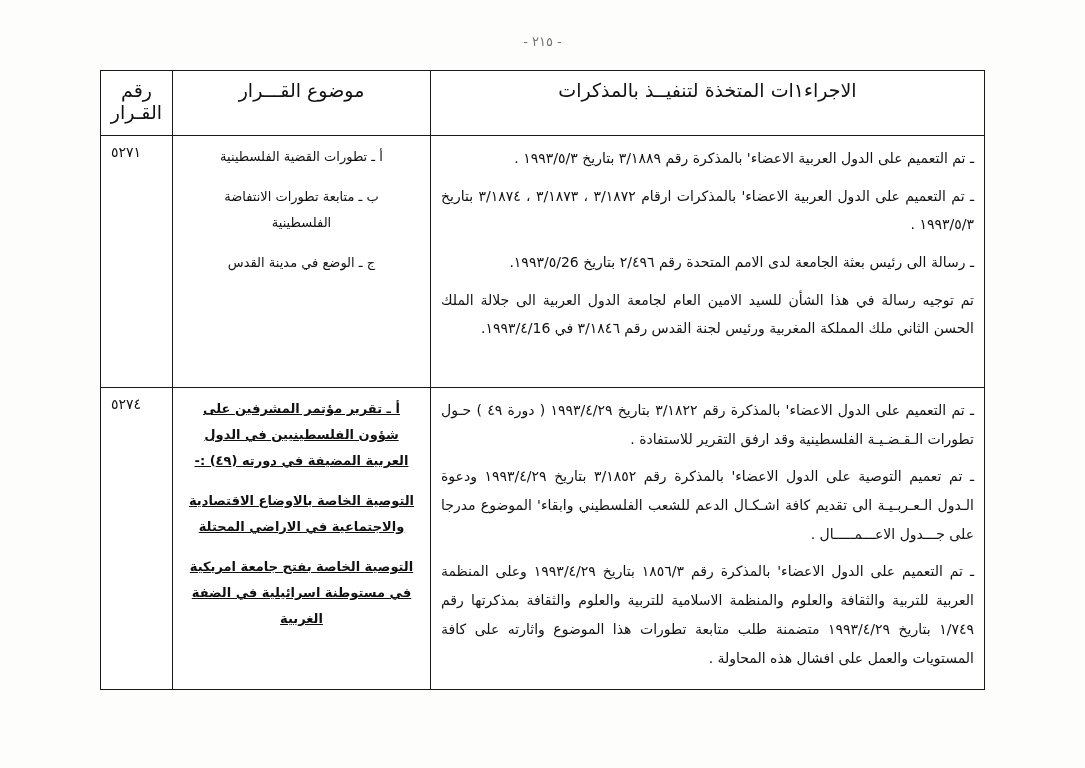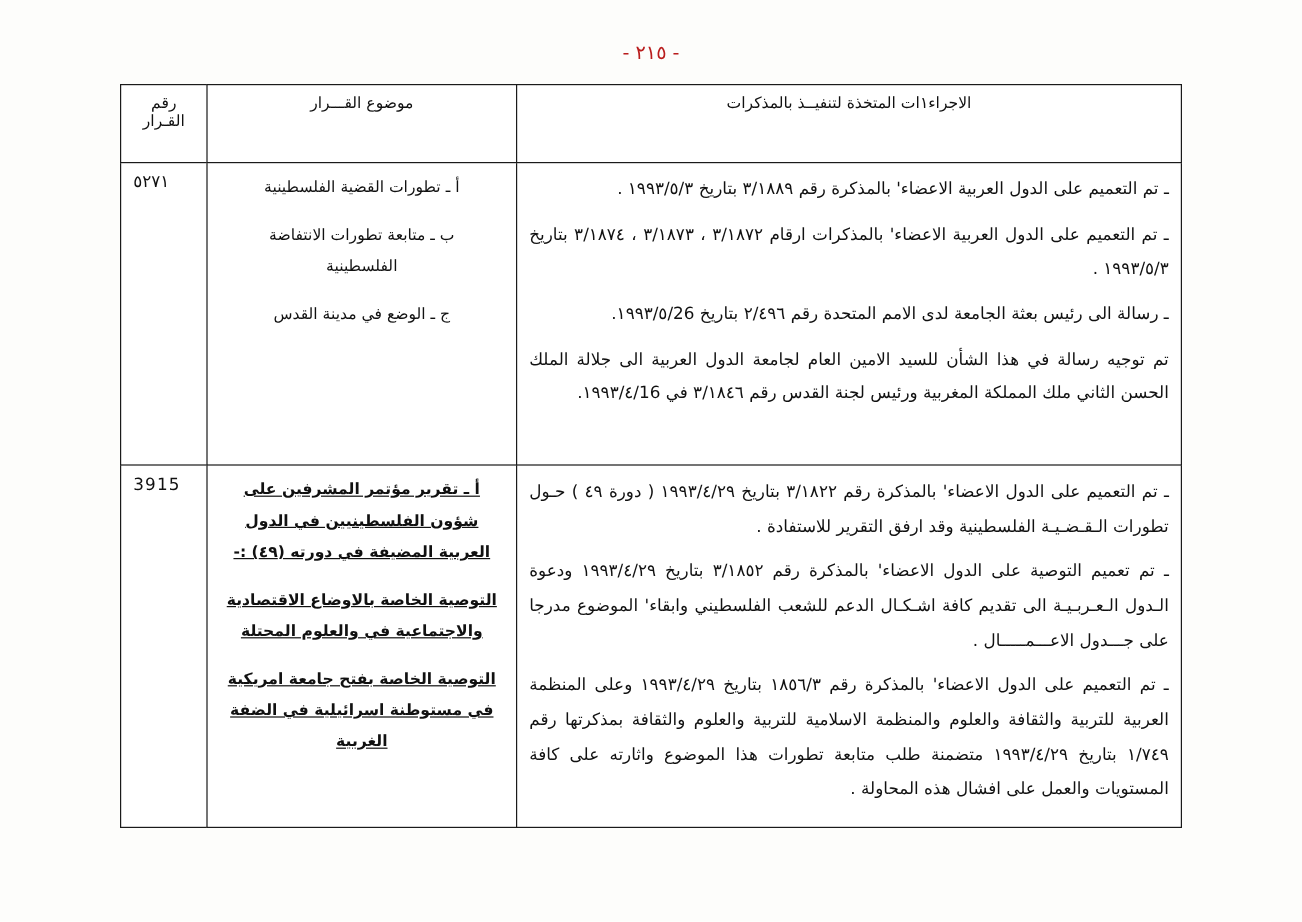--- a/index.html
+++ b/index.html
@@ -19,23 +19,23 @@
     position: absolute;
     inset: 0;
     background: #fdfdfb;
   }
   .page-number {
     position: absolute;
     top: 34px;
     left: 0;
     right: 0;
     text-align: center;
-    font-size: 16px;
+    font-size: 13px;
     letter-spacing: 2px;
-    color: #b91c1c;
+    color: #737373;
   }
   .table-wrap {
     position: absolute;
     top: 70px;
     left: 100px;
     width: 885px;
     height: 550px;
   }
   table.doc {
     width: 100%;
@@ -48,21 +48,21 @@
     border: 1.4px solid #1a1a1a;
   }
   table.doc th, table.doc td {
     vertical-align: top;
     padding: 8px 10px;
   }
   thead th {
     text-align: center;
     vertical-align: middle;
     font-weight: normal;
-    font-size: 13px;
+    font-size: 19px;
     letter-spacing: 1px;
     height: 48px;
     padding: 4px 8px;
   }
   .col-num { width: 72px; }
   .col-subject { width: 258px; }
   .col-actions { width: auto; }
 
   td.cell-num {
     text-align: left;
@@ -144,22 +144,22 @@
           <td class="cell-num">٥٢٧١</td>
         </tr>
         <tr class="row-2">
           <td class="cell-actions">
             <span class="action-item">ـ تم التعميم على الدول الاعضاء' بالمذكرة رقم ٣/١٨٢٢ بتاريخ ١٩٩٣/٤/٢٩ ( دورة ٤٩ ) حـول تطورات الـقـضـيـة الفلسطينية وقد ارفق التقرير للاستفادة .</span>
             <span class="action-item">ـ تم تعميم التوصية على الدول الاعضاء' بالمذكرة رقم ٣/١٨٥٢ بتاريخ ١٩٩٣/٤/٢٩ ودعوة الـدول الـعـربـيـة الى تقديم كافة اشـكـال الدعم للشعب الفلسطيني وابقاء' الموضوع مدرجا على جـــدول الاعـــمـــــال .</span>
             <span class="action-item">ـ تم التعميم على الدول الاعضاء' بالمذكرة رقم ١٨٥٦/٣ بتاريخ ١٩٩٣/٤/٢٩ وعلى المنظمة العربية للتربية والثقافة والعلوم والمنظمة الاسلامية للتربية والعلوم والثقافة بمذكرتها رقم ١/٧٤٩ بتاريخ ١٩٩٣/٤/٢٩ متضمنة طلب متابعة تطورات هذا الموضوع واثارته على كافة المستويات والعمل على افشال هذه المحاولة .</span>
           </td>
           <td class="cell-subject">
             <span class="subject-line subject-group bold">أ ـ تقرير مؤتمر المشرفين على شؤون الفلسطينيين في الدول العربية المضيفة في دورته (٤٩) :-</span>
-            <span class="subject-line subject-group bold">التوصية الخاصة  بالاوضاع الاقتصادية والاجتماعية في والعلوم المحتلة</span>
+            <span class="subject-line subject-group bold">التوصية الخاصة  بالاوضاع الاقتصادية والاجتماعية في الاراضي المحتلة</span>
             <span class="subject-line subject-group bold">التوصية الخاصة بفتح جامعة امريكية في مستوطنة اسرائيلية في الضفة الغربية</span>
           </td>
-          <td class="cell-num">3915</td>
+          <td class="cell-num">٥٢٧٤</td>
         </tr>
       </tbody>
     </table>
   </div>
 
 </div>
 
 </body></html>

